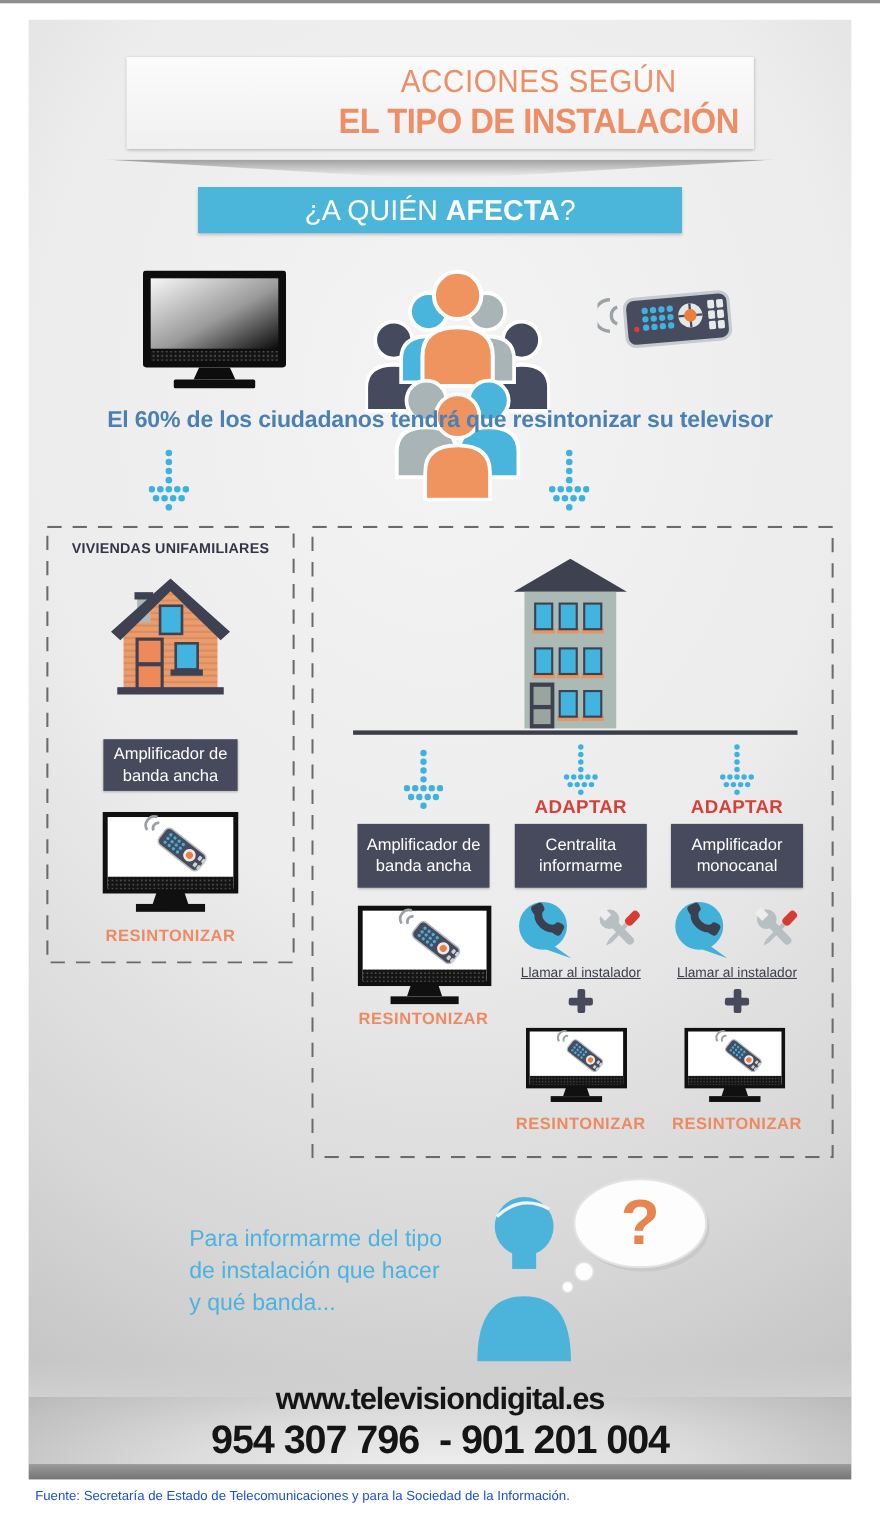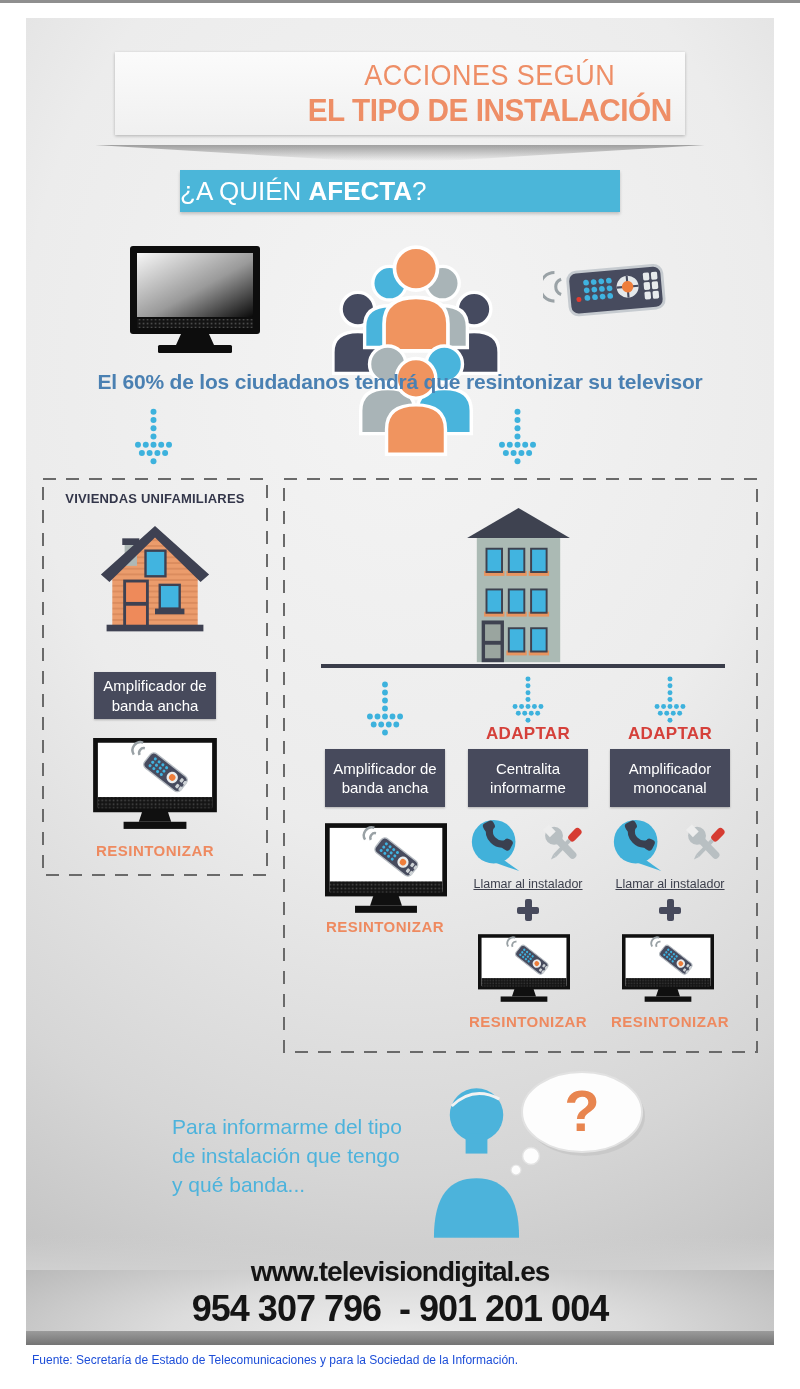--- a/index.html
+++ b/index.html
@@ -13,21 +13,21 @@
   .title-card{left:89px;top:34px;width:570px;height:83px;
     background:linear-gradient(180deg,#fbfbfb,#f0f0f0);box-shadow:0 1px 3px rgba(0,0,0,.25);
     display:flex;flex-direction:column;align-items:flex-end;justify-content:center;transform-origin:center;}
   .title-inner{transform:scaleX(.93);text-align:center;}
   .t1{color:#ee8e66;font-size:29px;font-weight:400;letter-spacing:.5px;line-height:34px;}
   .t2{color:#ee8e66;font-size:32px;font-weight:700;letter-spacing:-.5px;line-height:37px;}
   .card-shadow{left:69px;top:127px;width:610px;height:16px;
     background:linear-gradient(180deg,rgba(80,80,80,.5),rgba(120,120,120,0));
     clip-path:polygon(0 0,100% 0,57% 100%,43% 100%);}
   .banner{left:154px;top:152px;width:440px;height:42px;background:#4bb6d9;
-    color:#fff;font-size:26px;line-height:42px;box-shadow:0 2px 3px rgba(0,0,0,.2);}
+    color:#fff;font-size:26px;text-align:center;line-height:42px;box-shadow:0 2px 3px rgba(0,0,0,.2);}
   .banner .lt{font-weight:400;white-space:pre;}
   .banner .bd{font-weight:700;}
   .statement{top:352px;font-size:21px;font-weight:700;color:#4a80b2;letter-spacing:-.2px;}
   .dash-frame{position:absolute;left:0;top:0;width:100%;height:100%;}
   .box-title{font-size:13px;font-weight:700;color:#33364a;letter-spacing:.2px;white-space:pre;}
   .device-box{background:#474a5c;color:#ffffff;font-size:15px;line-height:1.3;
     display:flex;align-items:center;justify-content:center;text-align:center;box-shadow:0 1px 2px rgba(0,0,0,.25);}
   .action{color:#ee8a60;font-weight:700;font-size:15px;letter-spacing:.5px;}
   .adapt{color:#d5403a;font-weight:700;font-size:17px;letter-spacing:.3px;}
   .call{color:#3c3f4c;font-size:12.5px;text-decoration:underline;}
@@ -363,21 +363,21 @@
     <div class="abs call" style="left:317px;top:399px;width:140px;text-align:center">Llamar al instalador</div>
     <div class="abs plus" style="left:376px;top:421px"></div>
     <svg class="abs" style="left:339px;top:456px" width="92" height="74">
         <use href="#sym-tv-remote"></use>
       </svg>
     <div class="abs action" style="left:317px;top:535px;width:140px;text-align:center">RESINTONIZAR</div>
   </div>
 
   <div class="abs info-text" style="left:146px;top:1094px;width:280px">
     <div>Para informarme del tipo</div>
-    <div>de instalación que tengo</div>
+    <div>de instalación que hacer</div>
     <div>y qué banda...</div>
   </div>
   <svg class="abs" style="left:399px;top:1066px" width="104" height="154">
       <use href="#sym-person"></use>
     </svg>
   <svg class="abs" style="left:478px;top:1050px" width="142" height="112">
       <use href="#sym-bubble"></use>
     </svg>
 
   <div class="abs band-fade"></div>

